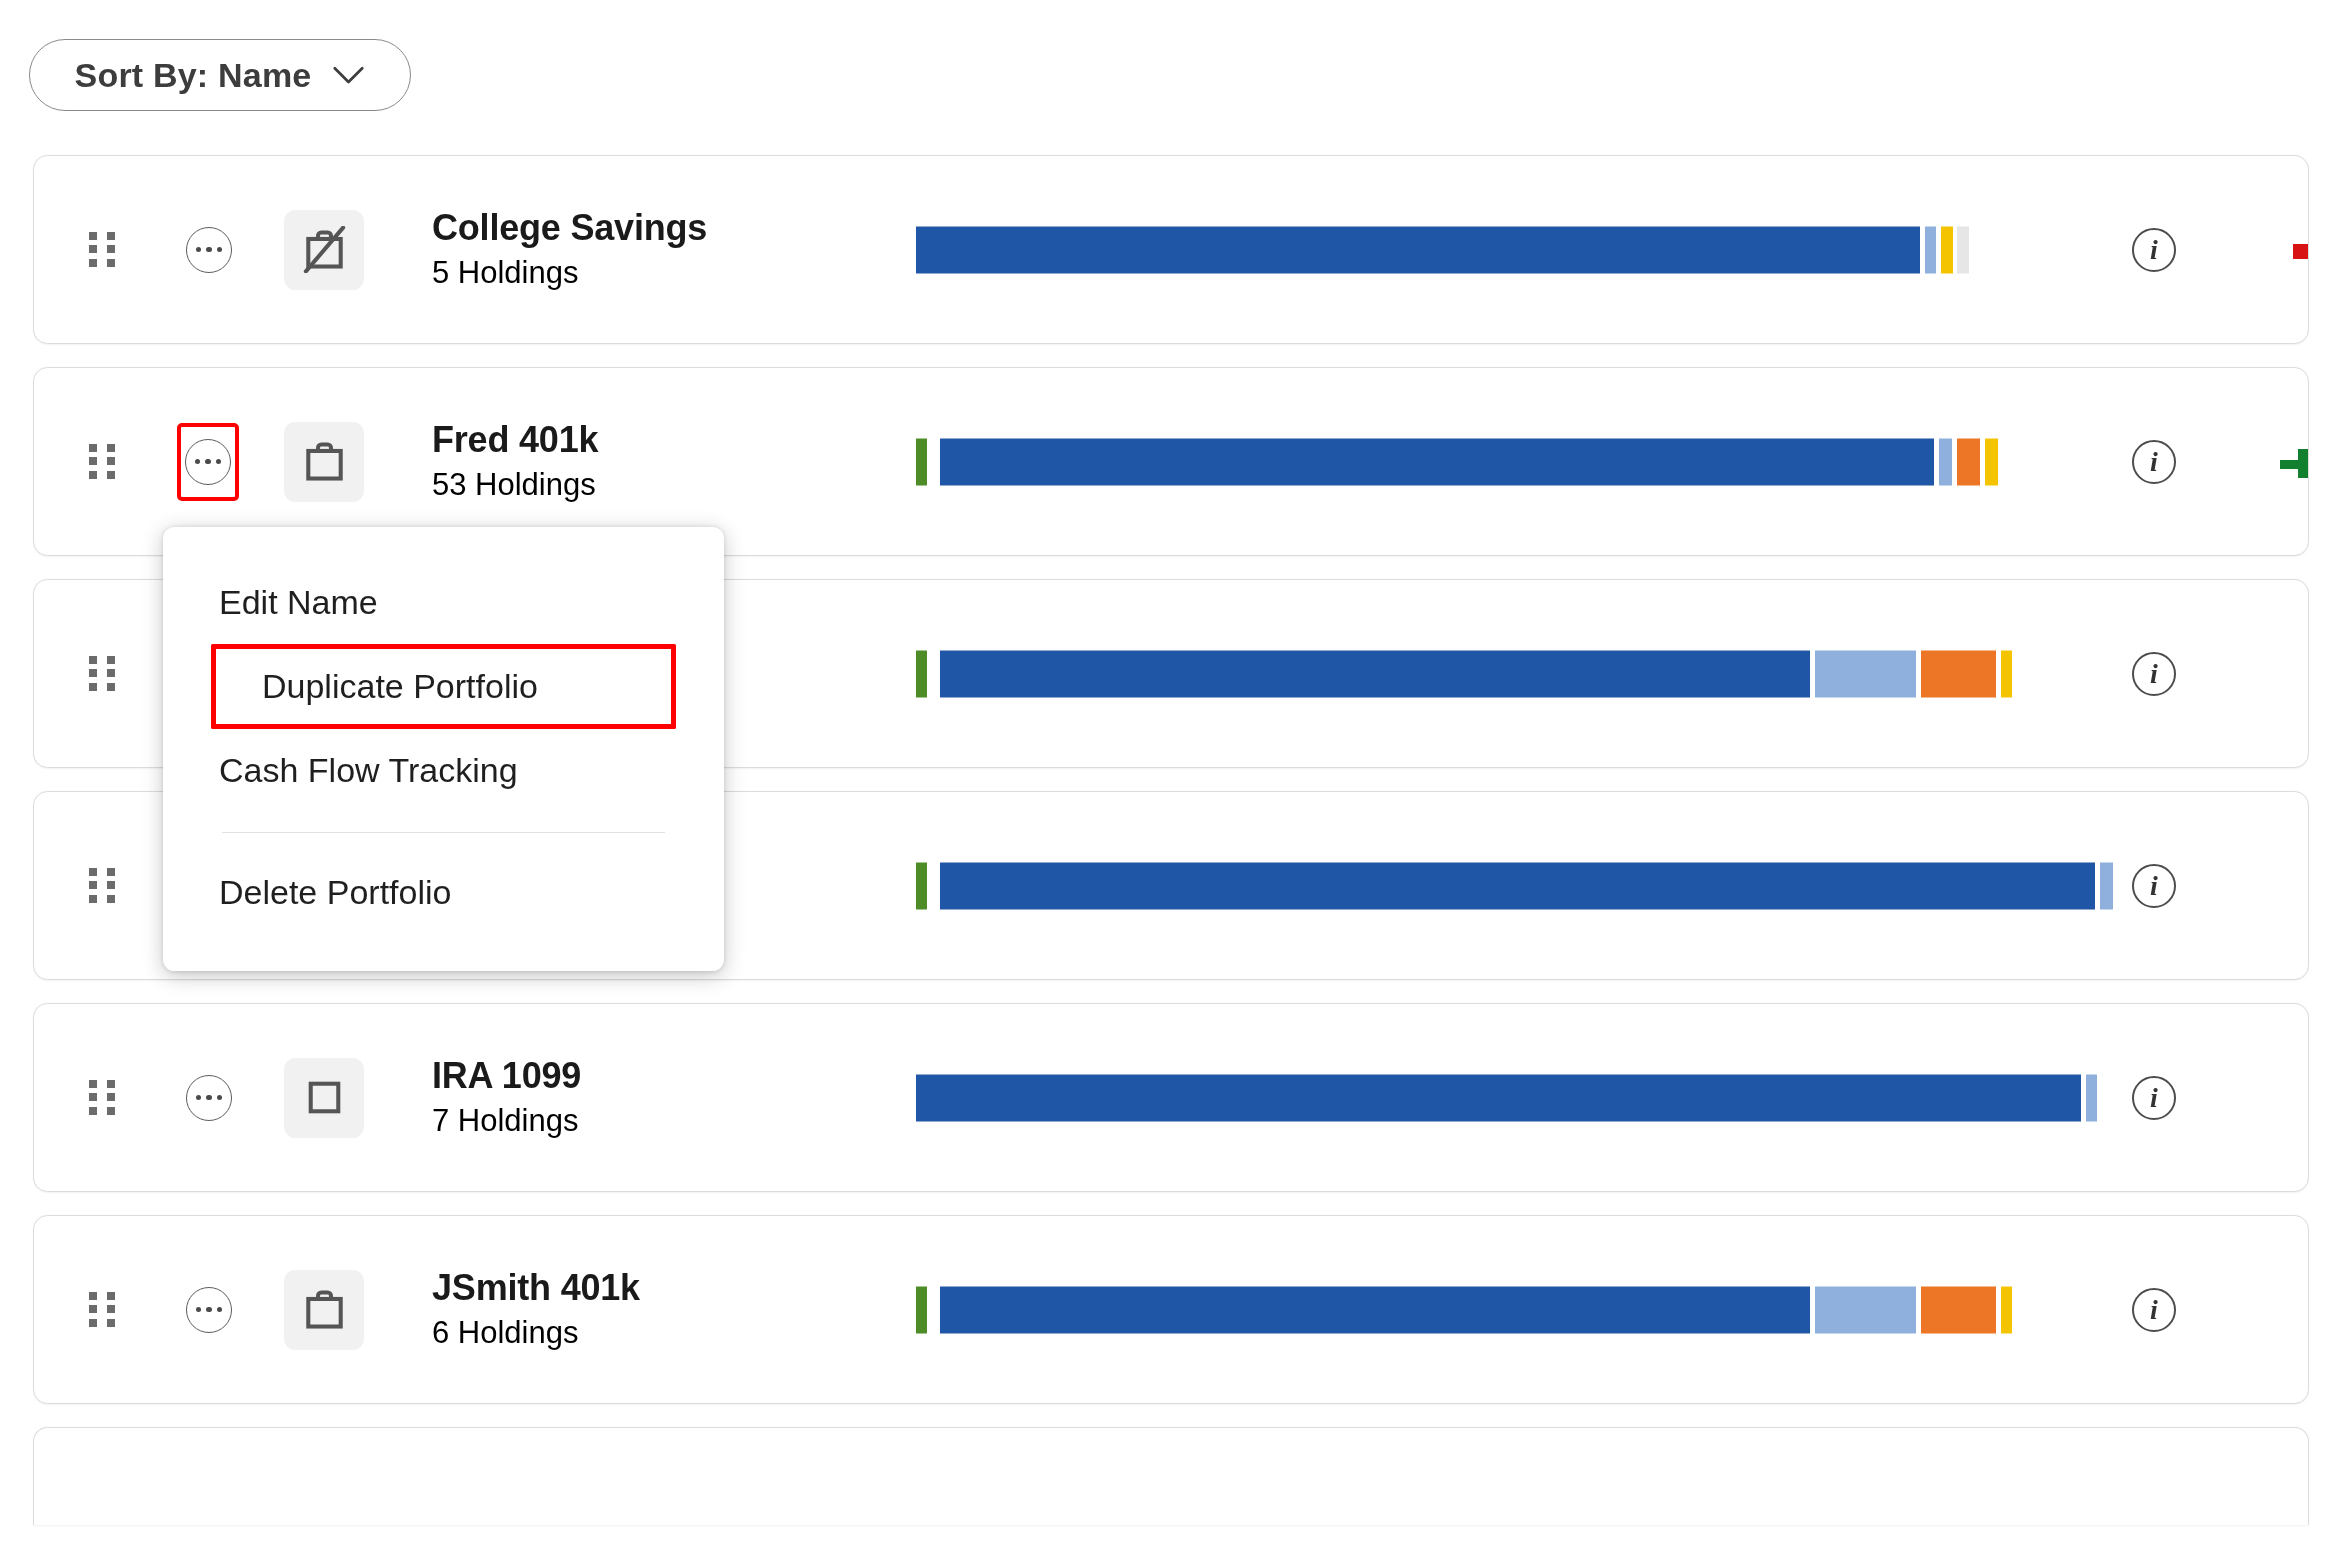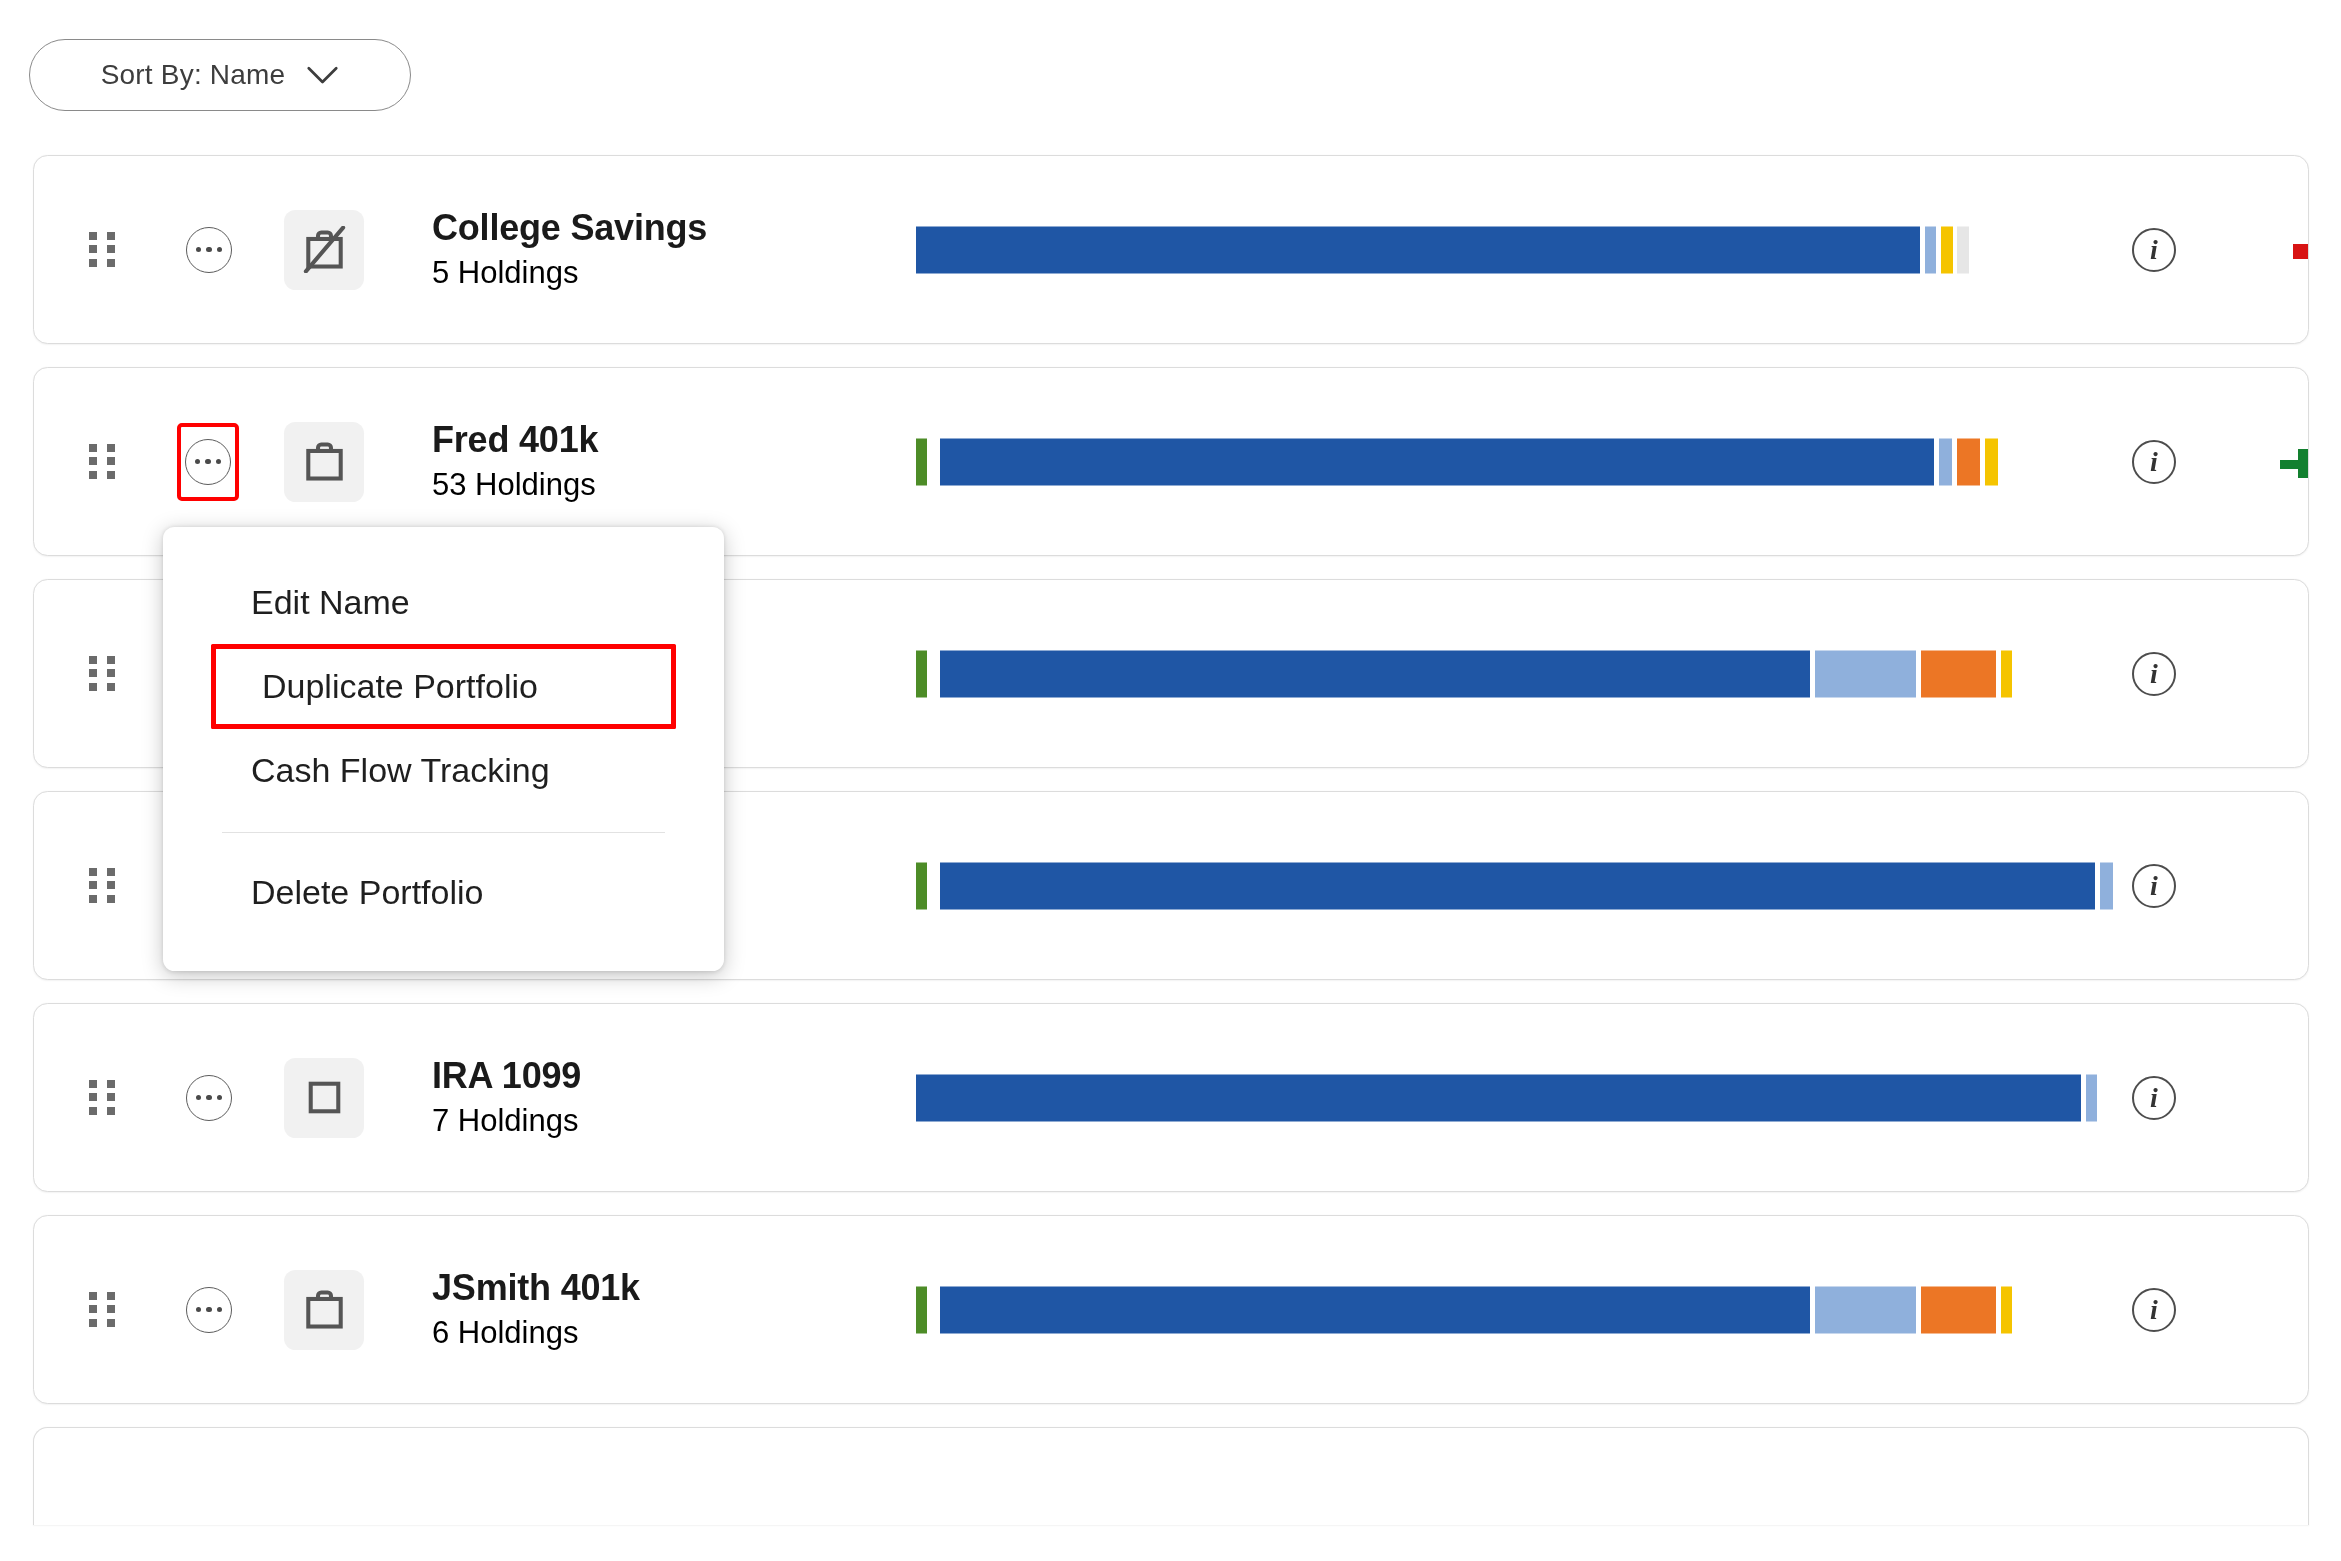--- a/index.html
+++ b/index.html
@@ -32,24 +32,24 @@
     border: 1.6px solid #8a8a8a;
     border-radius: 42px;
     background: #ffffff;
     box-sizing: border-box;
     display: flex;
     align-items: center;
     justify-content: center;
     cursor: pointer;
   }
   .sort-pill-label {
-    font-size: 28px;
+    font-size: 34px;
     color: #3d3d3d;
     letter-spacing: 0.2px;
-    font-weight: 400;
+    font-weight: 700;
   }
   .chevron-down {
     margin-left: 21px;
     display: inline-block;
     line-height: 0;
   }
   .chevron-down svg { display: block; }
 
   
   .list {
@@ -256,21 +256,21 @@
     background: #ffffff;
     border-radius: 11.4px;
     box-shadow: 0 4.1px 21px rgba(0,0,0,0.22), 0 0.8px 4.1px rgba(0,0,0,0.12);
     padding: 34px 0 37px 0;
     box-sizing: border-box;
     z-index: 50;
   }
   .menu-item {
     font-size: 34px;
     color: #1f1f1f;
-    padding: 0 0 0 88px;
+    padding: 0 0 0 56px;
     height: 83px;
     display: flex;
     align-items: center;
     cursor: pointer;
     box-sizing: border-box;
   }
   .menu-item.selected {
     border: 5.7px solid #ff0000;
     margin: 0 48px;
     padding-left: 46px;

